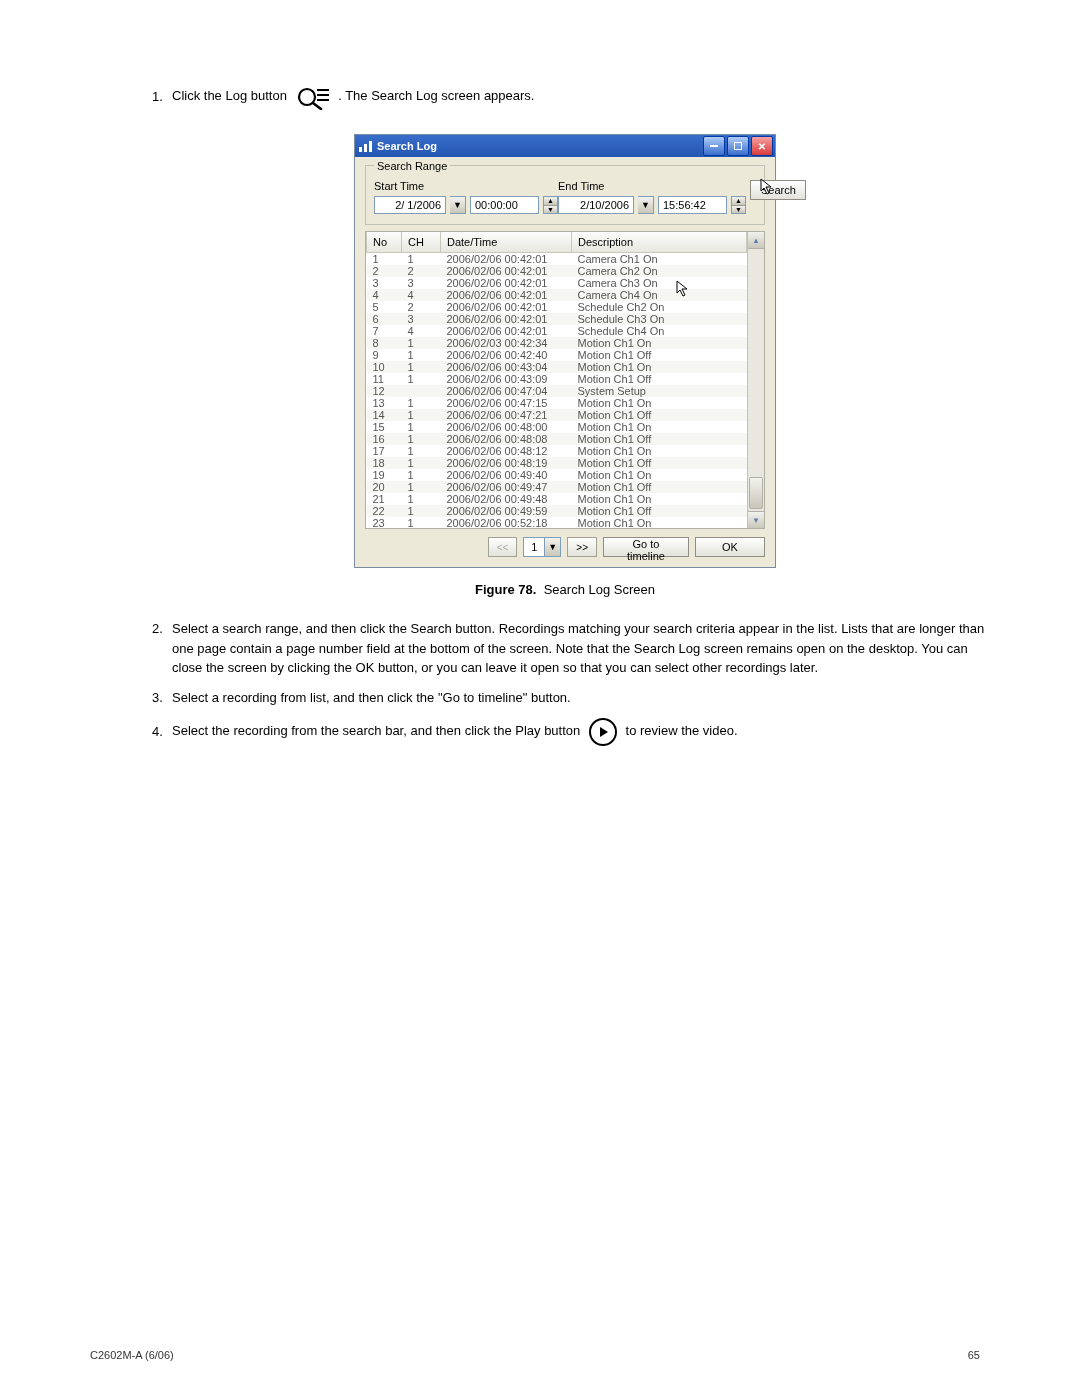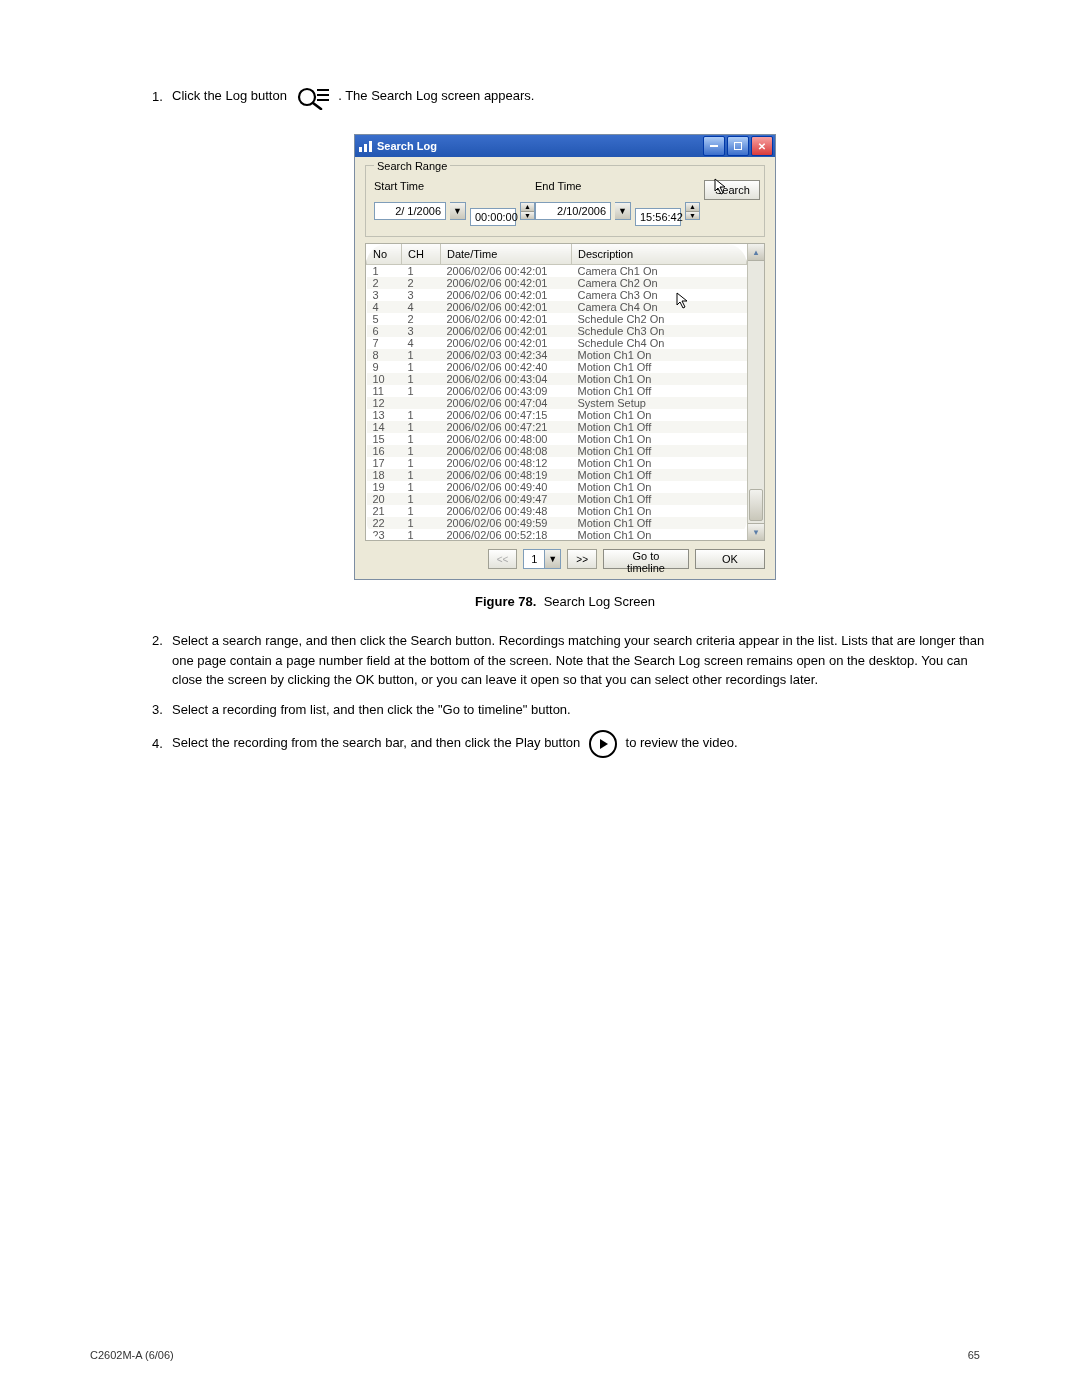--- a/index.html
+++ b/index.html
@@ -133,21 +133,21 @@
     border: 1px solid #7f9db9;
     height: 18px;
     display: inline-flex;
     align-items: center;
     padding: 0 4px;
     font-size: 11px;
     box-sizing: border-box;
   }
   .datebox { width: 72px; justify-content: flex-end; }
   .datebox.wide { width: 76px; }
-  .timebox { width: 46px; margin-top: 12px; }
+  .timebox { width: 69px; }
   .combo-arrow, .spin {
     height: 18px;
     box-sizing: border-box;
   }
   .combo-arrow {
     width: 16px;
     background: linear-gradient(#f2f2ee,#c9c7ba);
     border: 1px solid #7f9db9;
     border-left: none;
     display:flex;align-items:center;justify-content:center;
@@ -180,21 +180,20 @@
     border: 1px solid #b0b0a4;
     height: 296px;
     display: flex;
     background: #fff;
     overflow: hidden;
   }
   .tablecontent {
     flex: 1;
     overflow: hidden;
     position: relative;
-    border-radius: 21px;
   }
   table.logtbl {
     border-collapse: collapse;
     width: 100%;
     font-size: 11px;
   }
   table.logtbl th {
     background: linear-gradient(#fcfcfc,#e7e7df);
     border: 1px solid #c7c7bb;
     border-top: none;

